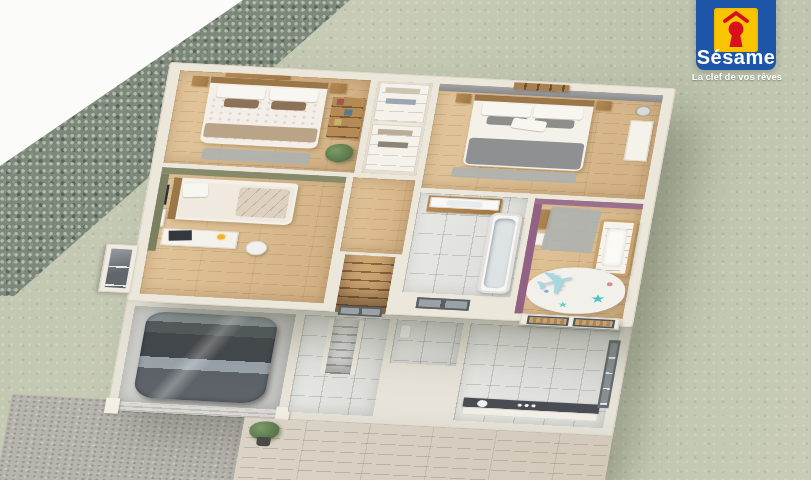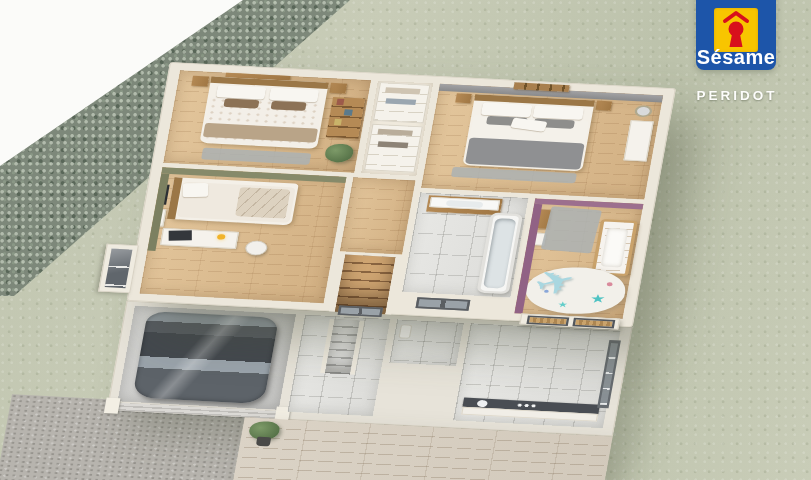--- a/index.html
+++ b/index.html
@@ -373,14 +373,14 @@
     <div class="e brand-top">maisons</div>
     <div class="e logo-yellow">
       <svg width="44" height="44" viewBox="0 0 44 44">
         <path d="M11 13 L22 5 L33 13" fill="none" stroke="#d8101c" stroke-width="4" stroke-linecap="round" stroke-linejoin="round"></path>
         <circle cx="22" cy="21" r="7.5" fill="#d8101c"></circle>
         <polygon points="18,26 26,26 28.5,39 15.5,39" fill="#d8101c"></polygon>
       </svg>
     </div>
     <div class="e brand-name">Sésame</div>
   </div>
-  <div class="e model">PERIDOT</div>
+  <div class="e tagline">La clef de vos rêves</div>
 </div>
 
 </body></html>

